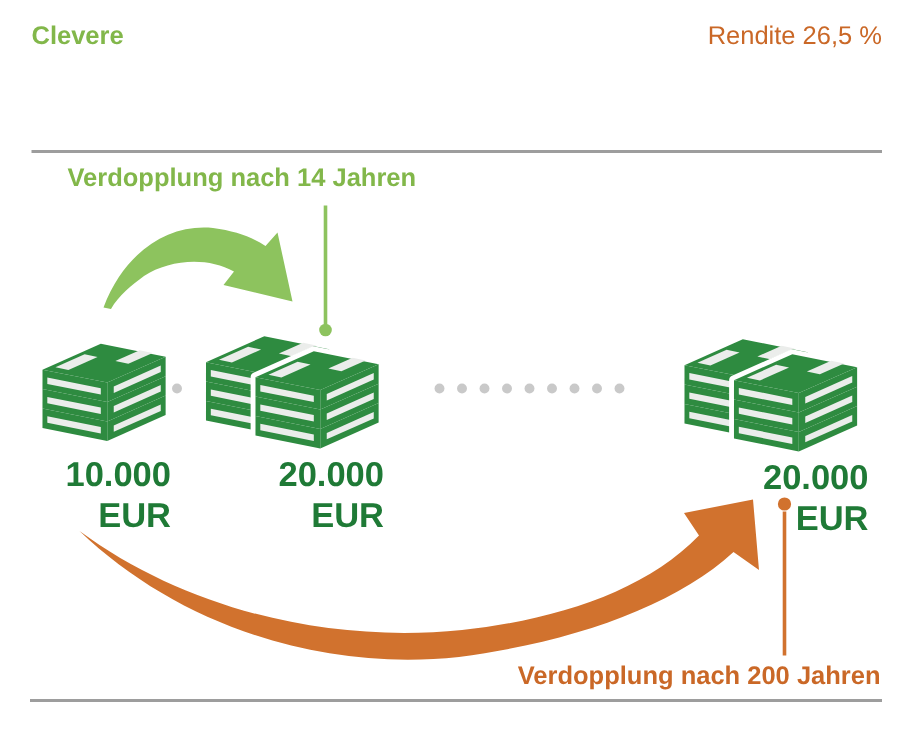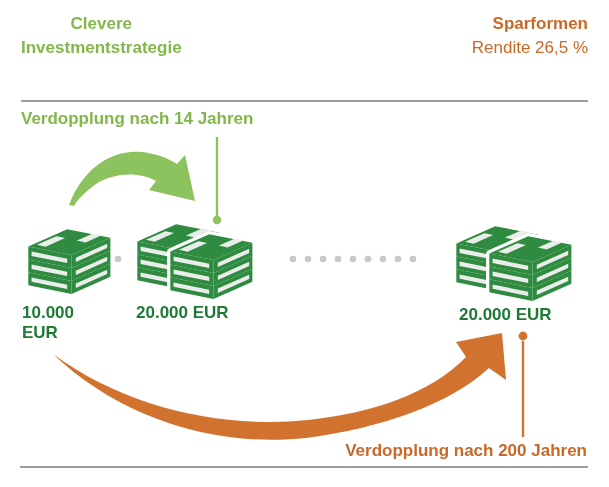--- a/index.html
+++ b/index.html
@@ -4,44 +4,42 @@
 <style>
   html,body{margin:0;padding:0;}
   body{
     width:609px;height:487px;position:relative;overflow:hidden;
     background:#ffffff;
     font-family:"Liberation Sans","DejaVu Sans",sans-serif;
   }
   .abs{position:absolute;}
   .hdr{font-size:17px;font-weight:bold;line-height:24px;}
   .hdr .sub{font-weight:normal;}
-  .hdr-left{left:21px;top:12px;color:var(--green-text);text-align:center;}
+  .hdr-left{left:21px;top:12px;color:var(--green-text);text-align:right;}
   .hdr-right{right:21px;top:12px;color:var(--orange-text);text-align:right;}
   .divider{height:2px;background:var(--divider-gray);}
   .divider-top{left:21px;top:100px;width:567px;}
   .divider-bottom{left:20px;top:466px;width:568px;}
-  .ann{font-size:17px;font-weight:bold;}
+  .ann{font-size:17px;font-weight:bold;margin-left:24px;}
   .ann-green{left:21px;top:109px;color:var(--green-text);}
   .ann-orange{right:22px;top:441px;color:var(--orange-text);}
   .stack-label{
-    font-size:17px;font-weight:bold;color:var(--label-green);
-    text-align:left;position:absolute;
+    font-size:23px;font-weight:bold;color:var(--label-green);
+    text-align:right;position:absolute;
   }
   #overlay{left:0;top:0;width:609px;height:487px;}
 </style>
 </head>
 <body>
 
 <div class="abs hdr hdr-left">
   <div>Clevere</div>
-  <div>Investmentstrategie</div>
 </div>
 
 <div class="abs hdr hdr-right">
-  <div>Sparformen</div>
   <div class="sub">Rendite 26,5 %</div>
 </div>
 
 <div class="abs divider divider-top"></div>
 
 <div class="abs ann ann-green">Verdopplung nach 14 Jahren</div>
 <div class="abs ann ann-orange">Verdopplung nach 200 Jahren</div>
 
 <svg id="overlay" class="abs" width="609" height="487" viewBox="0 0 609 487" xmlns="http://www.w3.org/2000/svg">
   <defs>

